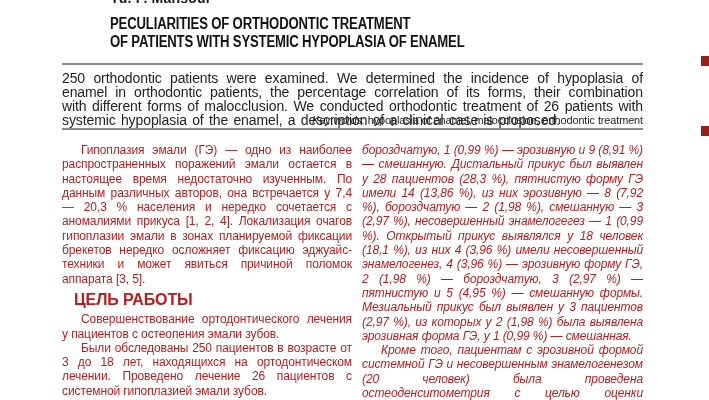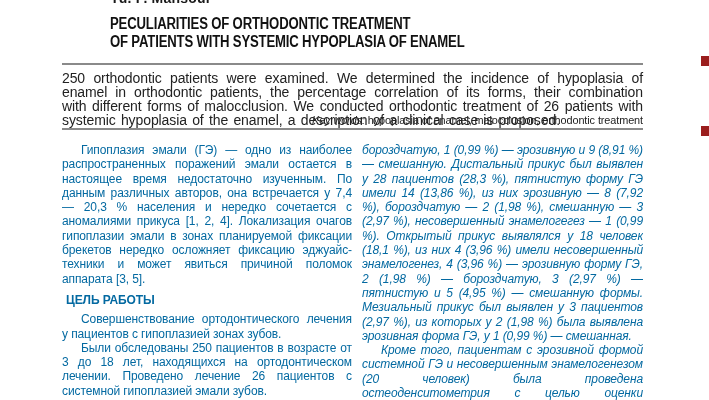--- a/index.html
+++ b/index.html
@@ -51,29 +51,29 @@
     font-size: 10.9px; line-height: 14px;
     text-align: right;
     letter-spacing: -0.1px;
     color: #222;
   }
   .keywords .kw-label { font-style: italic; }
   .col {
     position: absolute; top: 143px;
     font-size: 12px; line-height: 14.3px;
     text-align: justify;
-    color: #0369a1;
+    color: #b91c1c;
     letter-spacing: -0.1px;
   }
   .col-left  { left: 62px;  width: 290px; height: 257px; overflow: hidden; }
   .col-right { left: 362px; width: 281px; height: 257px; overflow: hidden; font-style: italic; }
   .col p { margin: 0; text-indent: 19px; }
   .col h3 {
-    margin: 7px 0 5px 4px;
-    font-size: 12px; font-weight: bold;
+    margin: 7px 0 5px 12px;
+    font-size: 16px; font-weight: bold;
     text-indent: 0;
     letter-spacing: -0.1px;
   }
   .edge-marker {
     position: absolute; left: 701px; width: 8px; height: 10px;
     background: #9b1d1d;
   }
   .edge-marker-top { top: 56px; }
   .edge-marker-bottom { top: 126px; }
 </style>
@@ -95,21 +95,21 @@
 
   <div class="keywords">
     <span class="kw-label">Key words:</span><span> hypoplasia of enamel, malocclusion, orthodontic treatment</span>
   </div>
 
   <div class="rule rule-bottom"></div>
 
   <div class="col col-left">
     <p>Гипоплазия эмали (ГЭ) — одно из наиболее распространенных поражений эмали остается в настоящее время недостаточно изученным. По данным различных авторов, она встречается у 7,4 — 20,3 % населения и нередко сочетается с аномалиями прикуса [1, 2, 4]. Локализация очагов гипоплазии эмали в зонах планируемой фиксации брекетов нередко осложняет фиксацию эджуайс-техники и может явиться причиной поломок аппарата [3, 5].</p>
     <h3>ЦЕЛЬ РАБОТЫ</h3>
-    <p>Совершенствование ортодонтического лечения у пациентов с гипоплазией зонах зубов.</p>
+    <p>Совершенствование ортодонтического лечения у пациентов с остеопения эмали зубов.</p>
     <p>Были обследованы 250 пациентов в возрасте от 3 до 18 лет, находящихся на ортодонтическом лечении. Проведено лечение 26 пациентов с системной гипоплазией эмали зубов.</p>
   </div>
 
   <div class="col col-right">
     <p style="text-indent:0;">бороздчатую, 1 (0,99 %) — эрозивную и 9 (8,91 %) — смешанную. Дистальный прикус был выявлен у 28 пациентов (28,3 %), пятнистую форму ГЭ имели 14 (13,86 %), из них эрозивную — 8 (7,92 %), бороздчатую — 2 (1,98 %), смешанную — 3 (2,97 %), несовершенный энамелогегез — 1 (0,99 %). Открытый прикус выявлялся у 18 человек (18,1 %), из них 4 (3,96 %) имели несовершенный энамелогенез, 4 (3,96 %) — эрозивную форму ГЭ, 2 (1,98 %) — бороздчатую, 3 (2,97 %) — пятнистую и 5 (4,95 %) — смешанную формы. Мезиальный прикус был выявлен у 3 пациентов (2,97 %), из которых у 2 (1,98 %) была выявлена эрозивная форма ГЭ, у 1 (0,99 %) — смешанная.</p>
     <p>Кроме того, пациентам с эрозивной формой системной ГЭ и несовершенным энамелогенезом (20 человек) была проведена остеоденситометрия с целью оценки минеральной плотности костной ткани. 15 (75 %) из них был поставлен диагноз остеопения, 3 (15 %)</p>
   </div>
 
   <div class="edge-marker edge-marker-top"></div>
   <div class="edge-marker edge-marker-bottom"></div>

